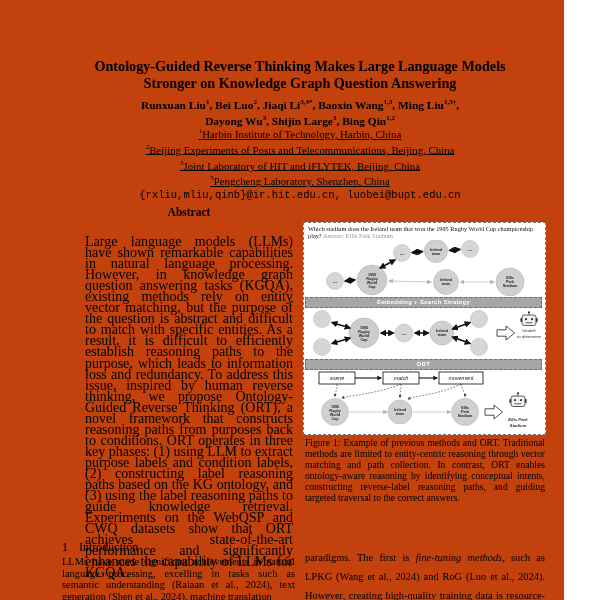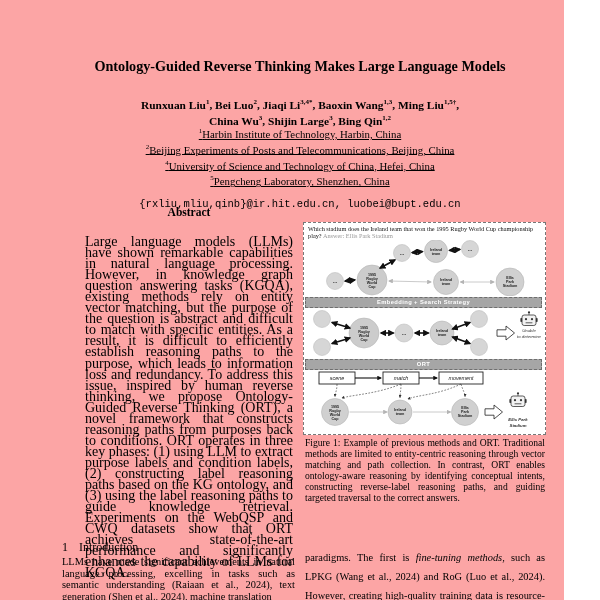--- a/index.html
+++ b/index.html
@@ -1,24 +1,24 @@
 <!DOCTYPE html>
 <html><head>
 <meta charset="utf-8">
 <style>
   html,body{margin:0;padding:0;}
   body{background:#fff;}
-  .page{position:relative;width:564px;height:600px;background:#fca5a5;overflow:hidden;
+  .page{position:relative;width:564px;height:600px;background:#c2410c;overflow:hidden;
         font-family:"Liberation Serif","DejaVu Serif",serif;color:#000;}
   .center{left:0;width:600px;text-align:center;position:absolute;}
   .title{top:58px;font-size:14.2px;font-weight:bold;line-height:17px;}
   .authors{top:96px;font-size:11.4px;font-weight:bold;line-height:13.5px;}
   .authors sup,.affils sup{font-size:7px;}
   .affils{top:125px;font-size:10.8px;line-height:13.2px;text-decoration:underline;}
-  .email{top:198px;font-size:10.5px;font-family:"Liberation Mono","DejaVu Sans Mono",monospace;}
+  .email{top:189px;font-size:10.5px;font-family:"Liberation Mono","DejaVu Sans Mono",monospace;}
   .abs-head{position:absolute;top:206px;left:85px;width:208px;text-align:center;
             font-size:11.5px;font-weight:bold;}
   .abs-body{position:absolute;top:236px;left:85px;width:208px;font-size:14px;
             line-height:11.05px;text-align:justify;}
   .sec-head{position:absolute;top:540px;left:62px;font-size:12px;font-weight:normal;}
   .sec-head .num{margin-right:11px;}
   .intro-body{position:absolute;top:556px;left:62px;width:233px;font-size:10.4px;
               line-height:11.6px;text-align:justify;}
   .rc-para{position:absolute;top:548px;left:305px;width:240px;font-size:10.4px;
            line-height:19px;text-align:justify;}
@@ -56,31 +56,32 @@
         <path d="M0,0L10,5L0,10z" fill="#b4b4b4"></path>
       </marker>
       <marker id="as" viewBox="0 0 10 10" refX="8" refY="5" markerWidth="5" markerHeight="5" orient="auto-start-reverse">
         <path d="M0,0L10,5L0,10z" fill="#333"></path>
       </marker>
     </defs>
   </svg>
 
   <div class="center title">
     <div>Ontology-Guided Reverse Thinking Makes Large Language Models</div>
+    <div>Stronger on Knowledge Graph Question Answering</div>
   </div>
 
   <div class="center authors">
     <div><span>Runxuan Liu</span><sup>1</sup><span>, </span><span>Bei Luo</span><sup>2</sup><span>, </span><span>Jiaqi Li</span><sup>3,4*</sup><span>, </span><span>Baoxin Wang</span><sup>1,3</sup><span>, </span><span>Ming Liu</span><sup>1,5†</sup><span>,</span></div>
-    <div><span>China Wu</span><sup>3</sup><span>, </span><span>Shijin Large</span><sup>3</sup><span>, </span><span>Bing Qin</span><sup>1,2</sup><span></span></div>
+    <div><span>Dayong Wu</span><sup>3</sup><span>, </span><span>Shijin Large</span><sup>3</sup><span>, </span><span>Bing Qin</span><sup>1,2</sup><span></span></div>
   </div>
 
   <div class="center affils">
     <div><sup>1</sup><span>Harbin Institute of Technology, Harbin, China</span></div>
     <div><sup>2</sup><span>Beijing Experiments of Posts and Telecommunications, Beijing, China</span></div>
-    <div><sup>4</sup><span>University of Science and Technology of China, Hefei, China</span></div>
+    <div><sup>3</sup><span>Joint Laboratory of HIT and iFLYTEK, Beijing, China</span></div>
     <div><sup>5</sup><span>Pengcheng Laboratory, Shenzhen, China</span></div>
   </div>
 
   <div class="center email">{rxliu,mliu,qinb}@ir.hit.edu.cn,  luobei@bupt.edu.cn</div>
 
   <div class="abs-head">Abstract</div>
   <div class="abs-body">Large language models (LLMs) have shown remarkable capabilities in natural language processing. However, in knowledge graph question answering tasks (KGQA), existing methods rely on entity vector matching, but the purpose of the question is abstract and difficult to match with specific entities. As a result, it is difficult to efficiently establish reasoning paths to the purpose, which leads to information loss and redundancy. To address this issue, inspired by human reverse thinking, we propose Ontology-Guided Reverse Thinking (ORT), a novel framework that constructs reasoning paths from purposes back to conditions. ORT operates in three key phases: (1) using LLM to extract purpose labels and condition labels, (2) constructing label reasoning paths based on the KG ontology, and (3) using the label reasoning paths to guide knowledge retrieval. Experiments on the WebQSP and CWQ datasets show that ORT achieves state-of-the-art performance and significantly enhances the capability of LLMs for KGQA.</div>
 
   <div class="sec-head">
     <span class="num">1</span><span>Introduction</span>

